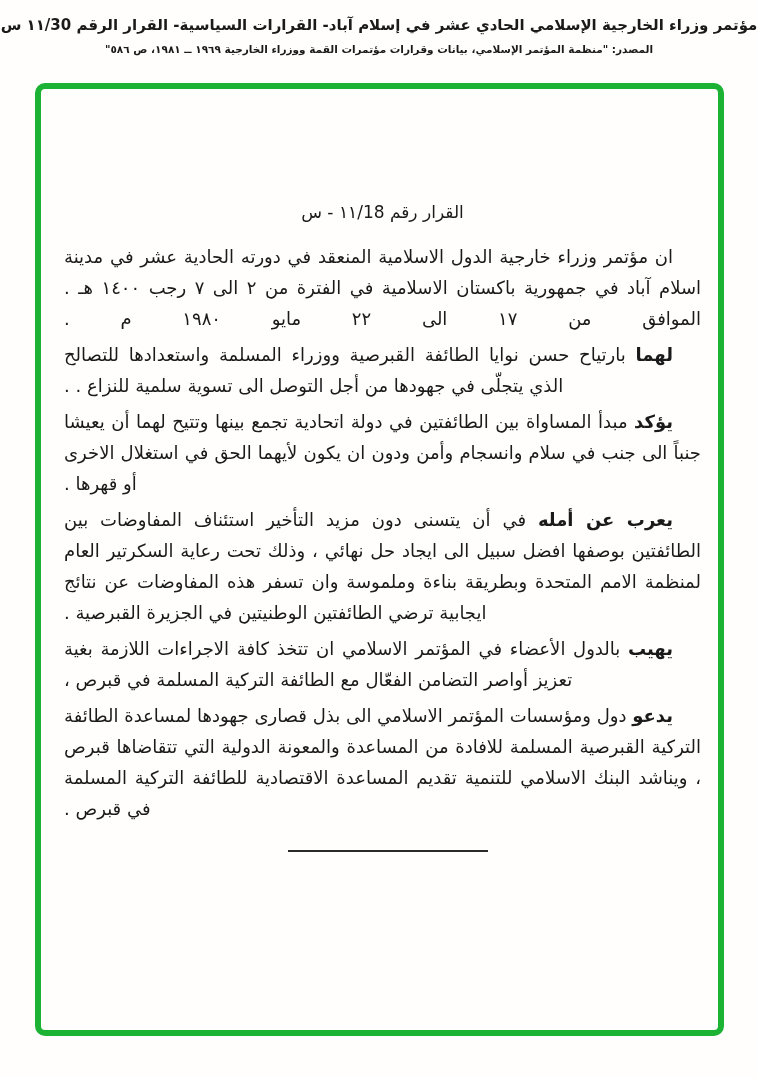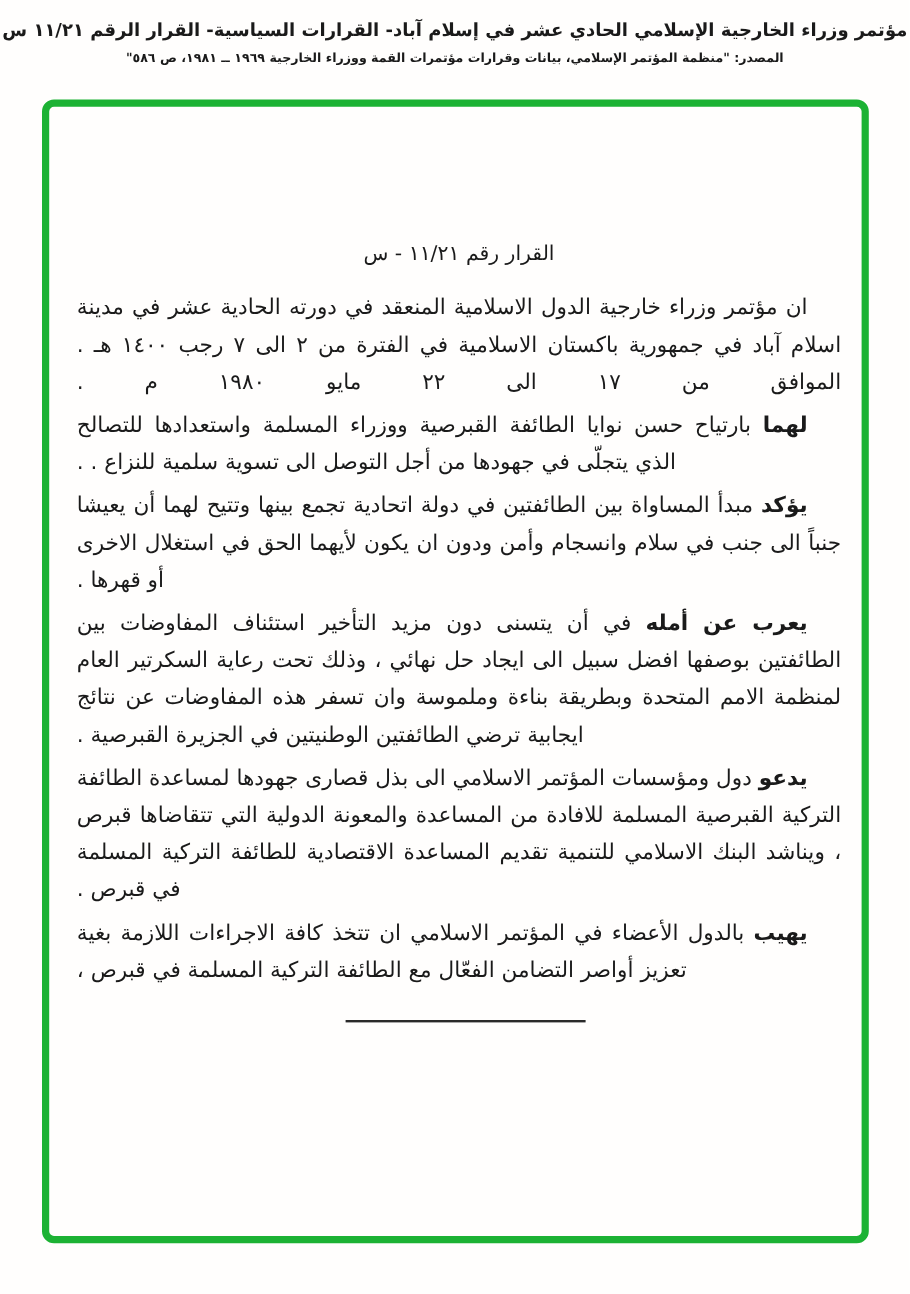--- a/index.html
+++ b/index.html
@@ -95,36 +95,36 @@
     margin: 26px auto 0 auto;
     transform: translateX(5px); 
   }
 </style>
 </head>
 <body style="color: rgb(26, 26, 26);">
 
 <div class="page">
 
   <div class="src-header">
-    <span class="h-line1">مؤتمر وزراء الخارجية الإسلامي الحادي عشر في إسلام آباد- القرارات السياسية- القرار الرقم ١١/٢١ س</span>
+    <span class="h-line1">مؤتمر وزراء الخارجية الإسلامي الحادي عشر في إسلام آباد- القرارات السياسية- القرار الرقم ١١/30 س</span>
     <span class="h-line2">المصدر: "منظمة المؤتمر الإسلامي، بيانات وقرارات مؤتمرات القمة ووزراء الخارجية ١٩٦٩ ــ ١٩٨١، ص ٥٨٦"</span>
   </div>
 
   <div class="doc-border" style="border-color: rgb(28, 178, 52);">
     <div class="doc-content">
 
-      <div class="doc-title1">القرار رقم ١١/٢١ - س</div>
+      <div class="doc-title1">القرار رقم ١١/18 - س</div>
 
       <div class="doc-paragraphs">
         <p class="last-justify"><b></b><span>ان مؤتمر وزراء خارجية الدول الاسلامية المنعقد في دورته الحادية عشر في مدينة اسلام آباد في جمهورية باكستان الاسلامية في الفترة من ٢ الى ٧ رجب ١٤٠٠ هـ . الموافق من ١٧ الى ٢٢ مايو ١٩٨٠ م .</span></p>
         <p><b>لهما</b><span> بارتياح حسن نوايا الطائفة القبرصية ووزراء المسلمة واستعدادها للتصالح الذي يتجلّى في جهودها من أجل التوصل الى تسوية سلمية للنزاع . .</span></p>
         <p><b>يؤكد</b><span> مبدأ المساواة بين الطائفتين في دولة اتحادية تجمع بينها وتتيح لهما أن يعيشا جنباً الى جنب في سلام وانسجام وأمن ودون ان يكون لأيهما الحق في استغلال الاخرى أو قهرها .</span></p>
         <p><b>يعرب عن أمله</b><span> في أن يتسنى دون مزيد التأخير استئناف المفاوضات بين الطائفتين بوصفها افضل سبيل الى ايجاد حل نهائي ، وذلك تحت رعاية السكرتير العام لمنظمة الامم المتحدة وبطريقة بناءة وملموسة وان تسفر هذه المفاوضات عن نتائج ايجابية ترضي الطائفتين الوطنيتين في الجزيرة القبرصية .</span></p>
+        <p><b>يهيب</b><span> بالدول الأعضاء في المؤتمر الاسلامي ان تتخذ كافة الاجراءات اللازمة بغية تعزيز أواصر التضامن الفعّال مع الطائفة التركية المسلمة في قبرص ،</span></p>
         <p><b>يدعو</b><span> دول ومؤسسات المؤتمر الاسلامي الى بذل قصارى جهودها لمساعدة الطائفة التركية القبرصية المسلمة للافادة من المساعدة والمعونة الدولية التي تتقاضاها قبرص ، ويناشد البنك الاسلامي للتنمية تقديم المساعدة الاقتصادية للطائفة التركية المسلمة في قبرص .</span></p>
-        <p><b>يهيب</b><span> بالدول الأعضاء في المؤتمر الاسلامي ان تتخذ كافة الاجراءات اللازمة بغية تعزيز أواصر التضامن الفعّال مع الطائفة التركية المسلمة في قبرص ،</span></p>
       </div>
 
       <div class="end-rule"></div>
 
     </div>
   </div>
 
 </div>
 
 </body></html>

